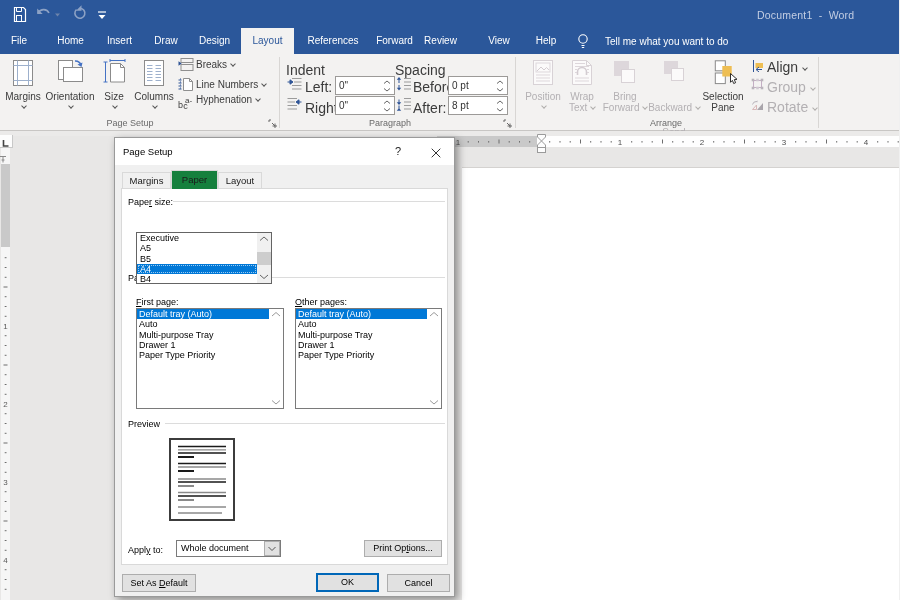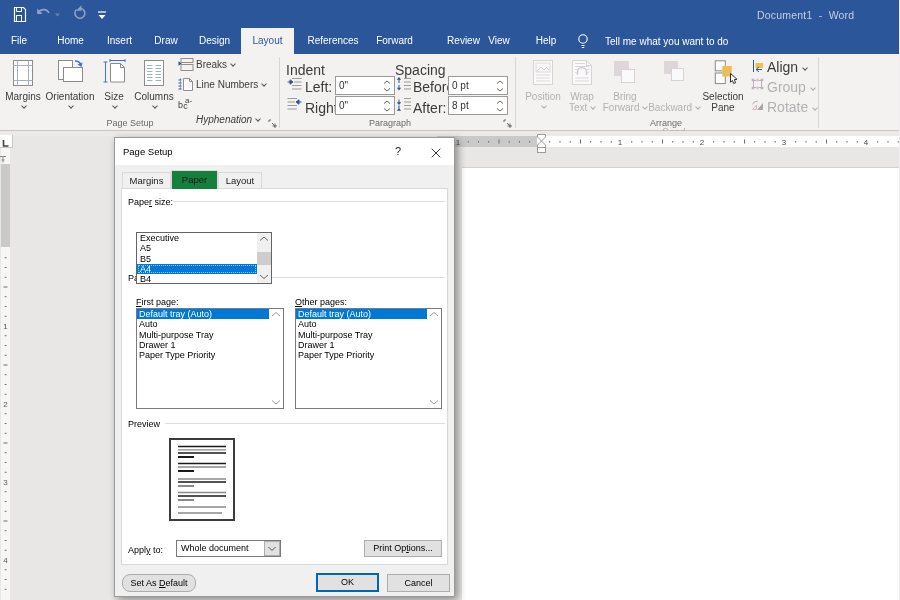--- a/index.html
+++ b/index.html
@@ -72,21 +72,21 @@
   </svg>
 
   <div class="tab" style="left:4px;width:30px;">File</div>
   <div class="tab" style="left:55px;width:31px;">Home</div>
   <div class="tab" style="left:104px;width:31px;">Insert</div>
   <div class="tab" style="left:151px;width:30px;">Draw</div>
   <div class="tab" style="left:196px;width:37px;">Design</div>
   <div id="tab-active" style="left:241px;width:53px;">Layout</div>
   <div class="tab" style="left:305px;width:56px;">References</div>
   <div class="tab" style="left:372px;width:45px;">Forward</div>
-  <div class="tab" style="left:443px;width:41px;text-align:center;">Review</div>
+  <div class="tab" style="left:420px;width:41px;text-align:center;">Review</div>
   <div class="tab" style="left:485px;width:28px;">View</div>
   <div class="tab" style="left:532px;width:28px;">Help</div>
   <svg class="abs" style="left:576px;top:33px" width="14" height="17" viewBox="0 0 14 17">
     <g stroke="#fff" fill="none" stroke-width="1.1">
       <circle cx="7" cy="6" r="4.2"></circle>
       <path d="M5.5 12.5h3M5.8 14.5h2.4"></path>
     </g>
   </svg>
   <div class="abs" id="tellme">Tell me what you want to do</div>
 
@@ -140,21 +140,21 @@
     <path d="M11.5 0.5 v3 h3" fill="none" stroke="#8f8f8f"></path>
     <path d="M0.5 2h3M0.5 5h3M0.5 8h3M0.5 11h3" stroke="#2f5496"></path>
     <path d="M2 1h1M2 4h1M2 7h1M2 10h1" stroke="#2f5496"></path>
   </svg>
   <div class="smallrow" style="left:196px;top:78.5px;">Line Numbers <span class="chev"></span></div>
   <svg class="abs" style="left:178px;top:96px" width="16" height="13" viewBox="0 0 16 13">
     <text x="0" y="11.5" font-size="9" fill="#3b3b3b" font-family="Liberation Sans">b</text>
     <text x="5.2" y="12.5" font-size="9" fill="#3b3b3b" font-family="Liberation Sans">c</text>
     <text x="7" y="6.5" font-size="8" fill="#3b3b3b" font-family="Liberation Sans">a-</text>
   </svg>
-  <div class="smallrow" style="left:196px;top:114px;font-style:italic;">Hyphenation <span class="chev"></span></div>
+  <div class="smallrow" style="left:196px;top:94px;">Hyphenation <span class="chev"></span></div>
   <div class="grplabel" style="left:80px;">Page Setup</div>
   <svg class="abs" style="left:268px;top:119px" width="9" height="9" viewBox="0 0 9 9">
     <path d="M1 3 v-2 h2 M8 6 v2 h-2 M4 4 l3 3 m0 -2.5 v2.5 h-2.5" stroke="#666" fill="none"></path>
   </svg>
   <div class="gsep" style="left:279px;"></div>
 
   <div class="ribtext" style="left:286px;top:62px;">Indent</div>
   <div class="ribtext" style="left:395px;top:62px;">Spacing</div>
   <svg class="abs" style="left:287px;top:77px" width="15" height="14" viewBox="0 0 15 14">
     <path d="M5 1.5h9.5M7 5h7.5M5 8.5h9.5M5 12h9.5" stroke="#9b9b9b" fill="none"></path>
@@ -481,21 +481,21 @@
     <div class="abs" style="left:61px;top:402px;width:105px;height:17px;background:#fff;border:1px solid #7a7a7a;">
       <div class="dtext" style="left:4px;top:2px;">Whole document</div>
       <div class="abs" style="right:0;top:0;width:16px;height:15px;background:#e1e1e1;border:1px solid #adadad;">
         <svg width="14" height="13" viewBox="0 0 14 13">
             <path d="M3.5 5 l3.5 3.5 3.5 -3.5" stroke="#555" fill="none"></path>
           </svg>
       </div>
     </div>
     <div class="btn" style="left:249px;top:402px;width:78px;height:17px;line-height:15px;">Print Op<u>t</u>ions...</div>
 
-    <div class="btn" style="left:7px;top:436px;width:74px;height:18px;line-height:16px;border-radius:8px;">Set As <u>D</u>efault</div>
+    <div class="btn" style="left:7px;top:436px;width:74px;height:18px;line-height:16px;">Set As <u>D</u>efault</div>
     <div class="btn" style="left:201px;top:435px;width:63px;height:19px;line-height:15px;border:2px solid #0067b8;">OK</div>
     <div class="btn" style="left:272px;top:436px;width:63px;height:18px;line-height:16px;">Cancel</div>
 
 
     <div class="abs" style="left:21px;top:94px;width:136px;height:52px;background:#fff;border:1px solid #646464;z-index:4;">
       <div class="litem" style="padding-left:3px;">Executive</div>
       <div class="litem" style="padding-left:3px;">A5</div>
       <div class="litem" style="padding-left:3px;">B5</div>
       <div class="litem listsel" style="padding-left:3px;width:120px;outline:1px dotted #9ccaef;outline-offset:-2px;">A4</div>
       <div class="litem" style="padding-left:3px;">B4</div>

